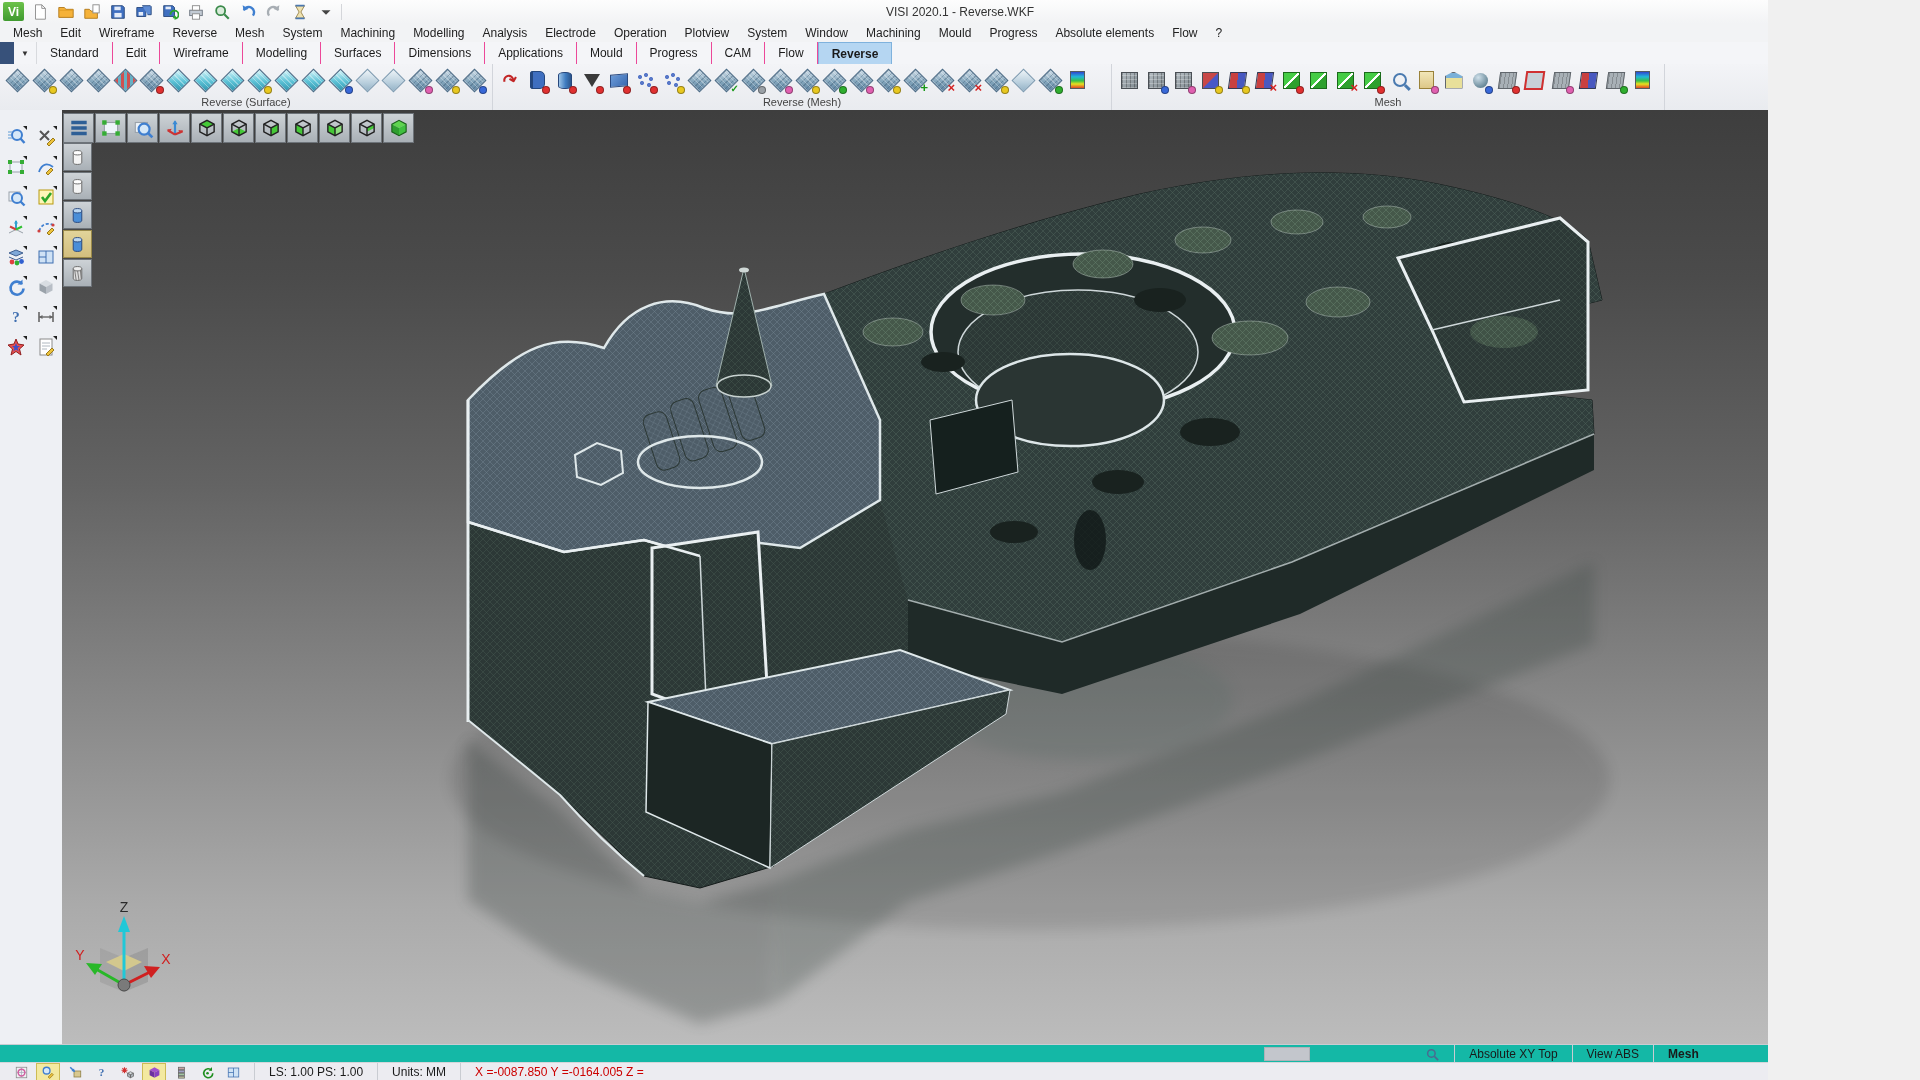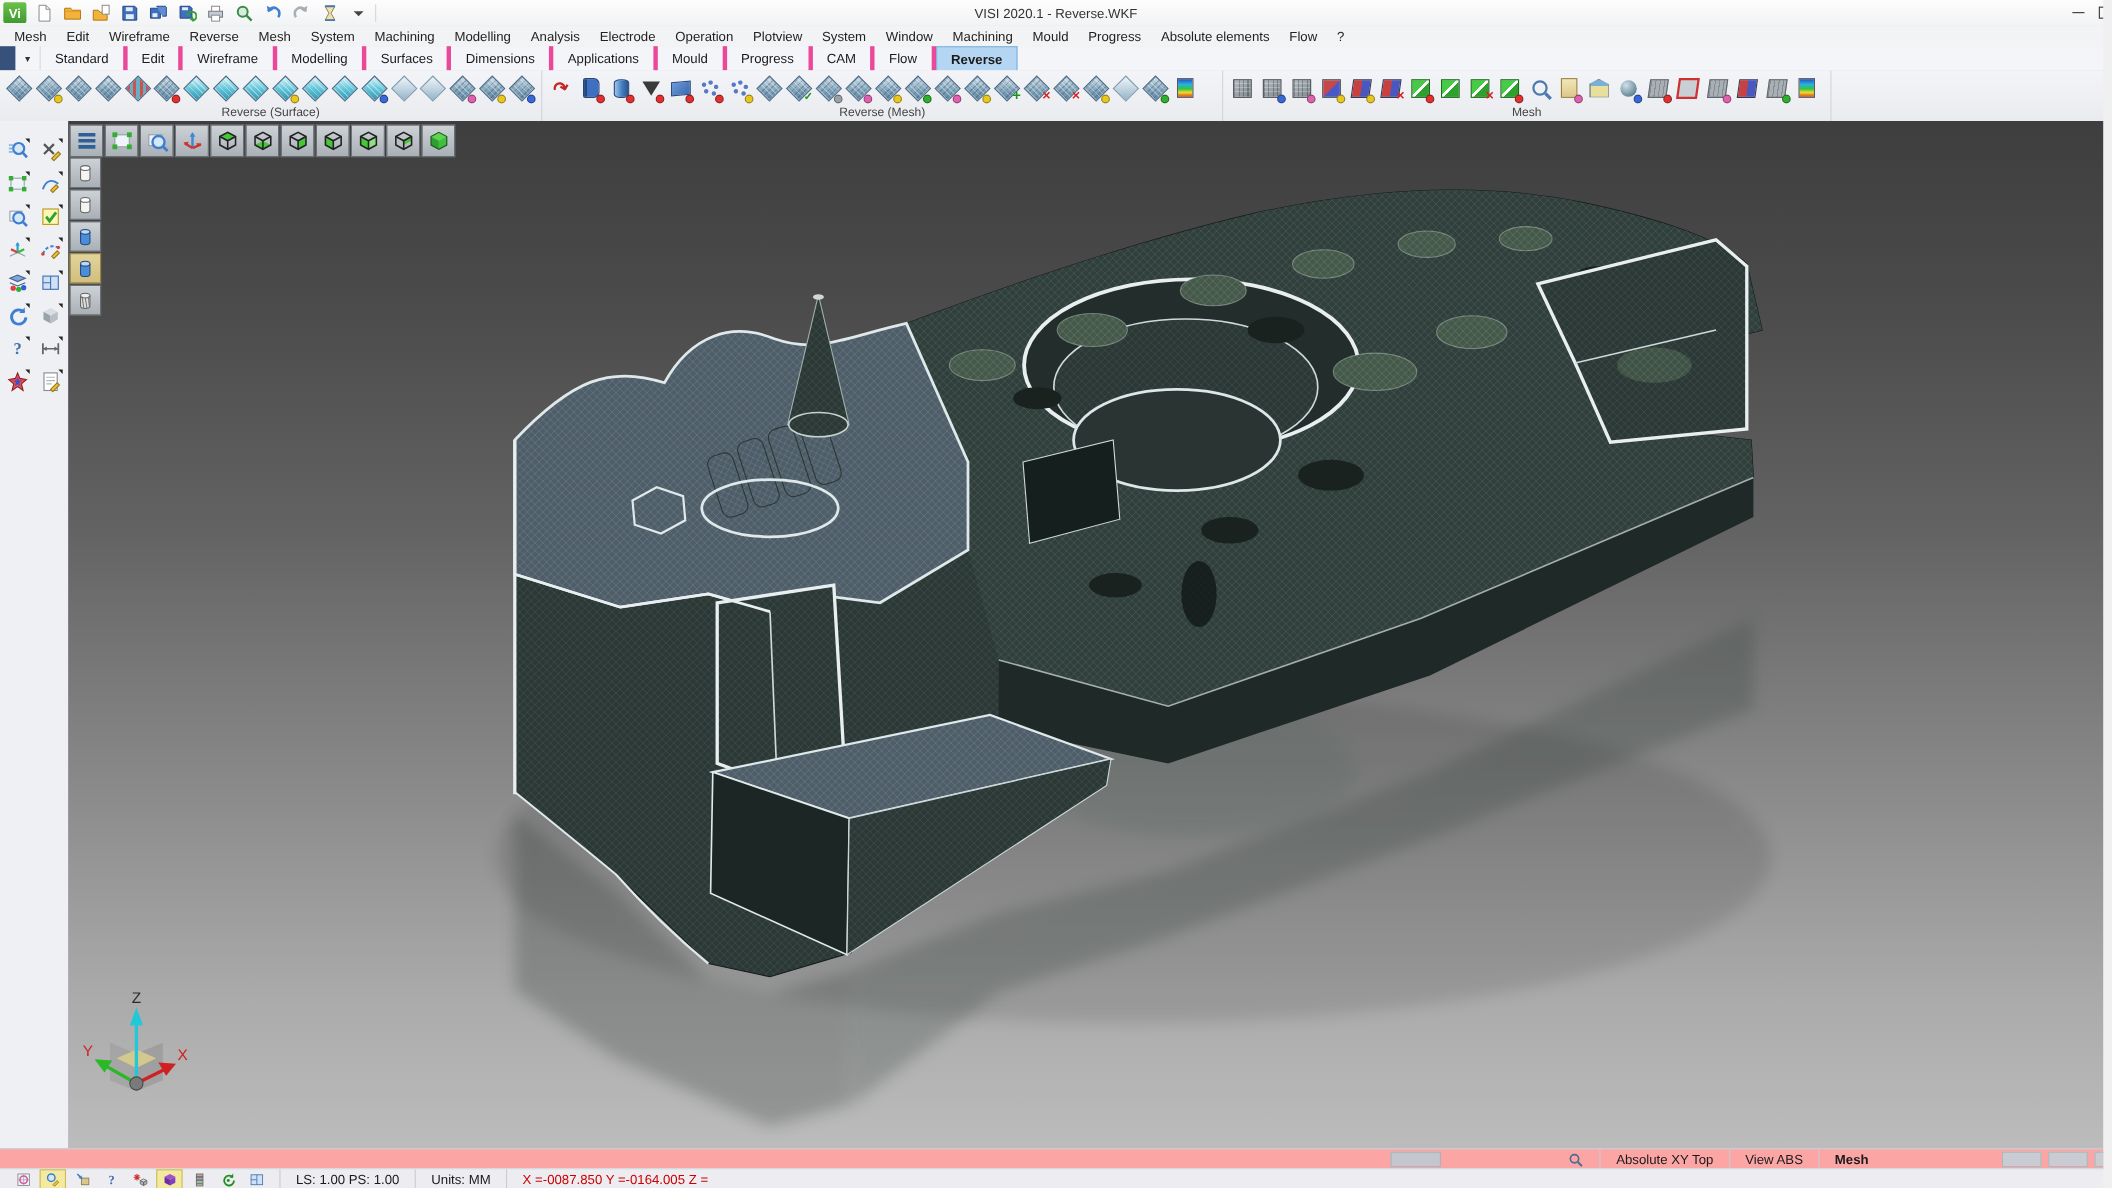--- a/index.html
+++ b/index.html
@@ -1,17 +1,17 @@
 <!DOCTYPE html>
 <html><head>
 <meta charset="utf-8">
 <style>
   html,body{margin:0;padding:0;}
   body{width:1920px;height:1080px;overflow:hidden;font-family:"Liberation Sans",sans-serif;font-size:12px;color:#1a1a1a;background:#f0f0f0;position:relative;}
-  .app{position:absolute;inset:0;width:1912px;height:1080px;overflow:hidden;}
+  .app{position:absolute;inset:0;width:1768px;height:1080px;overflow:hidden;}
 
   
   .titlebar{position:absolute;left:0;top:0;width:1920px;height:23px;background:linear-gradient(#fdfdfd,#f2f3f5);display:flex;align-items:center;border-bottom:1px solid #e3e5e8;}
   .logo{width:21px;height:19px;margin:1px 4px 1px 3px;background:linear-gradient(#6cc24a,#3f9a2f);color:#fff;font-weight:bold;font-size:12px;display:flex;align-items:center;justify-content:center;border-radius:2px;}
   .qa{display:flex;align-items:center;gap:2px;}
   .qa .btn{width:24px;height:21px;display:flex;align-items:center;justify-content:center;}
   .qa .btn svg{width:18px;height:18px;}
   .qa-sep{width:1px;height:16px;background:#d4d6da;margin:0 3px;}
   .title-text{position:absolute;left:0;right:0;text-align:center;font-size:12px;color:#333;pointer-events:none;}
   .win-controls{position:absolute;right:0;top:0;height:23px;display:flex;}
@@ -21,21 +21,21 @@
   .win-btn.partial{width:14px;overflow:hidden;}
 
   
   .menubar{position:absolute;left:0;top:23px;width:1920px;height:19px;background:#f2f3f5;display:flex;align-items:center;padding-left:4px;border-bottom:1px solid #e0e2e6;}
   .menu-item{padding:2px 9px;color:#222;cursor:default;}
 
   
   .tabbar{position:absolute;left:0;top:42px;width:1920px;height:22px;background:#f4f5f8;display:flex;align-items:stretch;border-bottom:1px solid #dfe1e6;}
   .dock-handle{width:14px;background:#37517a;}
   .tab-overflow{width:22px;display:flex;align-items:center;justify-content:center;color:#333;font-size:8px;border-right:1px solid #d8dade;}
-  .tab{padding:0 13px;display:flex;align-items:center;border-right:4px solid #ec4899;color:#1a1a1a;}
+  .tab{padding:0 13px;display:flex;align-items:center;border-right:1px solid #ec4899;color:#1a1a1a;}
   .tab.active{background:#b5d6f2;font-weight:bold;border:1px solid #7fb2dd;border-bottom:none;}
 
   
   .ribbon{position:absolute;left:0;top:64px;width:1920px;height:46px;background:linear-gradient(#f3f4f7,#e9ebef);display:flex;border-bottom:1px solid #cfd2d8;}
   .rgroup{display:flex;flex-direction:column;border-right:1px solid #d2d5db;}
   .rgroup-icons{display:flex;align-items:center;height:32px;padding:0 4px;}
   .rbtn{width:27px;height:30px;display:flex;align-items:center;justify-content:center;position:relative;}
   .rcaption{height:13px;text-align:center;font-size:11px;color:#444;line-height:12px;}
   .rgroup.g1{width:618px;}.rgroup.g2{width:492px;}.rgroup.g3{width:552px;}
   .rfill{flex:1;}
@@ -91,21 +91,21 @@
   .vt-btn{width:29px;height:28px;background:linear-gradient(#c9ced3,#aab1b7);border:1px solid #6d7артикnone;}
   .vt-btn,.strip-btn{background:linear-gradient(#cdd2d6,#a9b0b6);border:1px solid #6d7379;display:flex;align-items:center;justify-content:center;}
   .vt-btn{width:29px;height:28px;}
   .vt-btn svg{width:22px;height:22px;}
   .renderstrip{position:absolute;left:1px;top:33px;display:flex;flex-direction:column;gap:1px;}
   .strip-btn{width:27px;height:26px;}
   .strip-btn svg{width:19px;height:19px;}
   .strip-btn.selected{background:linear-gradient(#e2d49a,#d2be7e);border-color:#9a8a4a;}
 
   
-  .status1{position:absolute;left:0;top:1044px;width:1920px;height:18px;background:#fca5a5;border-top:1px solid #c9ccd2;display:flex;align-items:center;font-size:12px;}
+  .status1{position:absolute;left:0;top:1044px;width:1920px;height:18px;background:#14b8a6;border-top:1px solid #c9ccd2;display:flex;align-items:center;font-size:12px;}
   .status2{position:absolute;left:0;top:1062px;width:1920px;height:18px;background:#ececf1;border-top:1px solid #d4d6da;display:flex;align-items:center;font-size:12px;}
   .s-spacer{flex:1;}
   .s-handle{width:44px;height:12px;background:#c3c6cc;border:1px solid #aeb2b8;margin-left:1264px;}
   .s-seg{padding:0 14px;border-left:1px solid #c9ccd2;height:100%;display:flex;align-items:center;white-space:nowrap;}
   .s-seg.noborder{border-left:none;}
   .s-seg.bold{font-weight:bold;}
   .s-mag svg{width:15px;height:15px;}
   .s-box{width:34px;height:12px;background:#c9ccd2;border:1px solid #b2b5bb;margin-left:6px;}
   .s2-icons{display:flex;align-items:center;gap:4px;}
   .s2-btn{width:22px;height:17px;display:flex;align-items:center;justify-content:center;}

